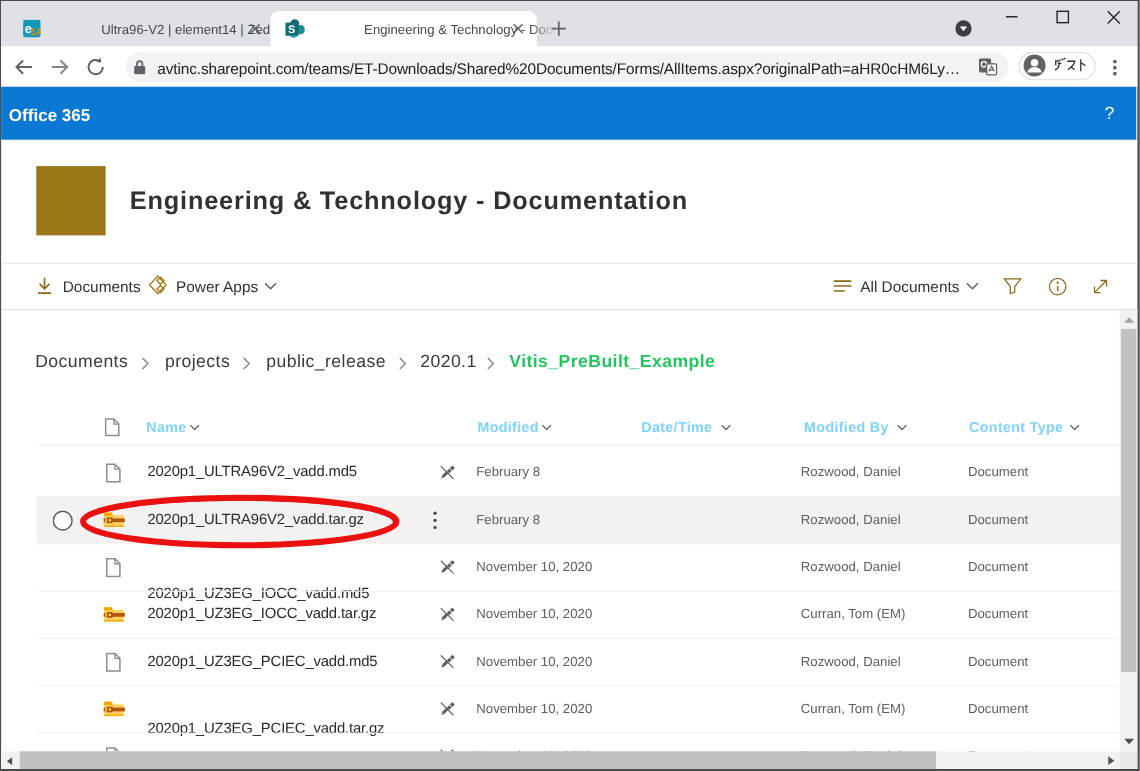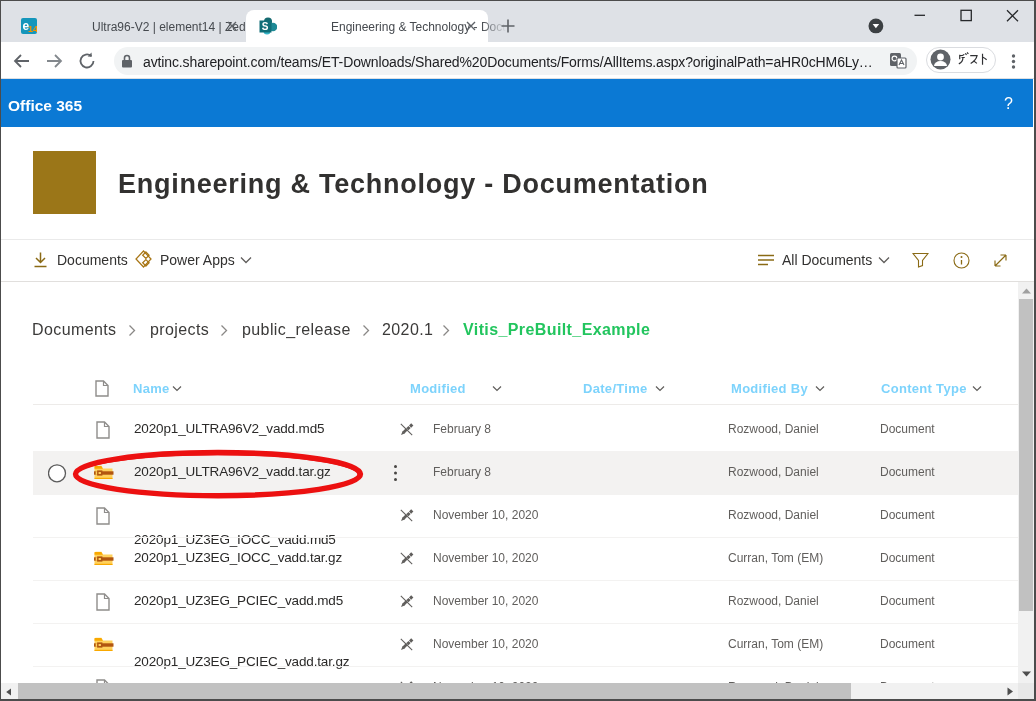--- a/index.html
+++ b/index.html
@@ -15,21 +15,21 @@
   
   .addr { position:absolute; left:1px; top:42px; width:1033px; height:37px; background:#fff; }
   .pill { position:absolute; left:114px; top:47px; width:803px; height:28px; border-radius:14px; background:#f1f3f4; }
   .urltext { position:absolute; left:143px; top:54px; font-size:14px; color:#202124; white-space:nowrap; letter-spacing:-0.12px; }
   .guestpill { position:absolute; left:926px; top:47px; width:70px; height:26px; border:1px solid #dadce0; border-radius:13px; background:#fff; }
   
   .o365 { position:absolute; left:1px; top:79px; width:1032px; height:48px; background:#0b79d4; }
   .o365 .t { position:absolute; left:7px; top:18px; font-size:15.5px; font-weight:bold; color:#fff; }
   
   .logo { position:absolute; left:33px; top:151px; width:63px; height:63px; background:#9b7618; }
-  .sitetitle { position:absolute; left:118px; top:169px; font-size:27px; font-weight:bold; color:#323130; letter-spacing:0.75px; }
+  .sitetitle { position:absolute; left:118px; top:169px; font-size:23px; font-weight:bold; color:#323130; letter-spacing:0.75px; }
   
   .cmdtop { position:absolute; left:1px; top:239px; width:1033px; height:1px; background:#eaeaea; }
   .cmdbot { position:absolute; left:1px; top:281px; width:1033px; height:1px; background:#e1dfdd; }
   .cmdtext { position:absolute; font-size:14px; color:#323130; top:252px; }
   
   .bc { position:absolute; top:321px; font-size:16px; color:#3b3a39; letter-spacing:0.4px; }
   
   .hdr { position:absolute; top:381px; font-size:13px; font-weight:bold; color:#7dd3fc; letter-spacing:0.3px; }
   .hdrline { position:absolute; left:33px; top:404px; width:985px; height:1px; background:#edebe9; }
   .rowbg { position:absolute; left:33px; top:451px; width:985px; height:43px; background:#f3f2f1; }
@@ -203,21 +203,21 @@
 <div class="bc" style="left:463px;font-weight:bold;color:#22c55e;">Vitis_PreBuilt_Example</div>
 
 <svg class="abs" style="left:95px;top:380px" width="14" height="17">
   <path d="M1 1 L8.5 1 L13 5.5 L13 16 L1 16 Z" stroke="#8f8d8b" stroke-width="1.4" fill="none"></path>
   <path d="M8.5 1 L8.5 5.5 L13 5.5" stroke="#8f8d8b" stroke-width="1.2" fill="none"></path>
 </svg>
 <div class="hdr" style="left:133px;">Name</div>
 <svg class="abs" style="left:172px;top:385px" width="10" height="7">
     <path d="M1 1.5 L5 5.5 L9 1.5" stroke="#605e5c" stroke-width="1.2" fill="none"></path>
   </svg>
-<div class="hdr" style="left:410px;">Modified</div>
+<div class="hdr" style="left:434px;">Modified</div>
 <svg class="abs" style="left:492px;top:385px" width="10" height="7">
     <path d="M1 1.5 L5 5.5 L9 1.5" stroke="#605e5c" stroke-width="1.2" fill="none"></path>
   </svg>
 <div class="hdr" style="left:583px;">Date/Time</div>
 <svg class="abs" style="left:655px;top:385px" width="10" height="7">
     <path d="M1 1.5 L5 5.5 L9 1.5" stroke="#605e5c" stroke-width="1.2" fill="none"></path>
   </svg>
 <div class="hdr" style="left:731px;">Modified By</div>
 <svg class="abs" style="left:815px;top:385px" width="10" height="7">
     <path d="M1 1.5 L5 5.5 L9 1.5" stroke="#605e5c" stroke-width="1.2" fill="none"></path>

